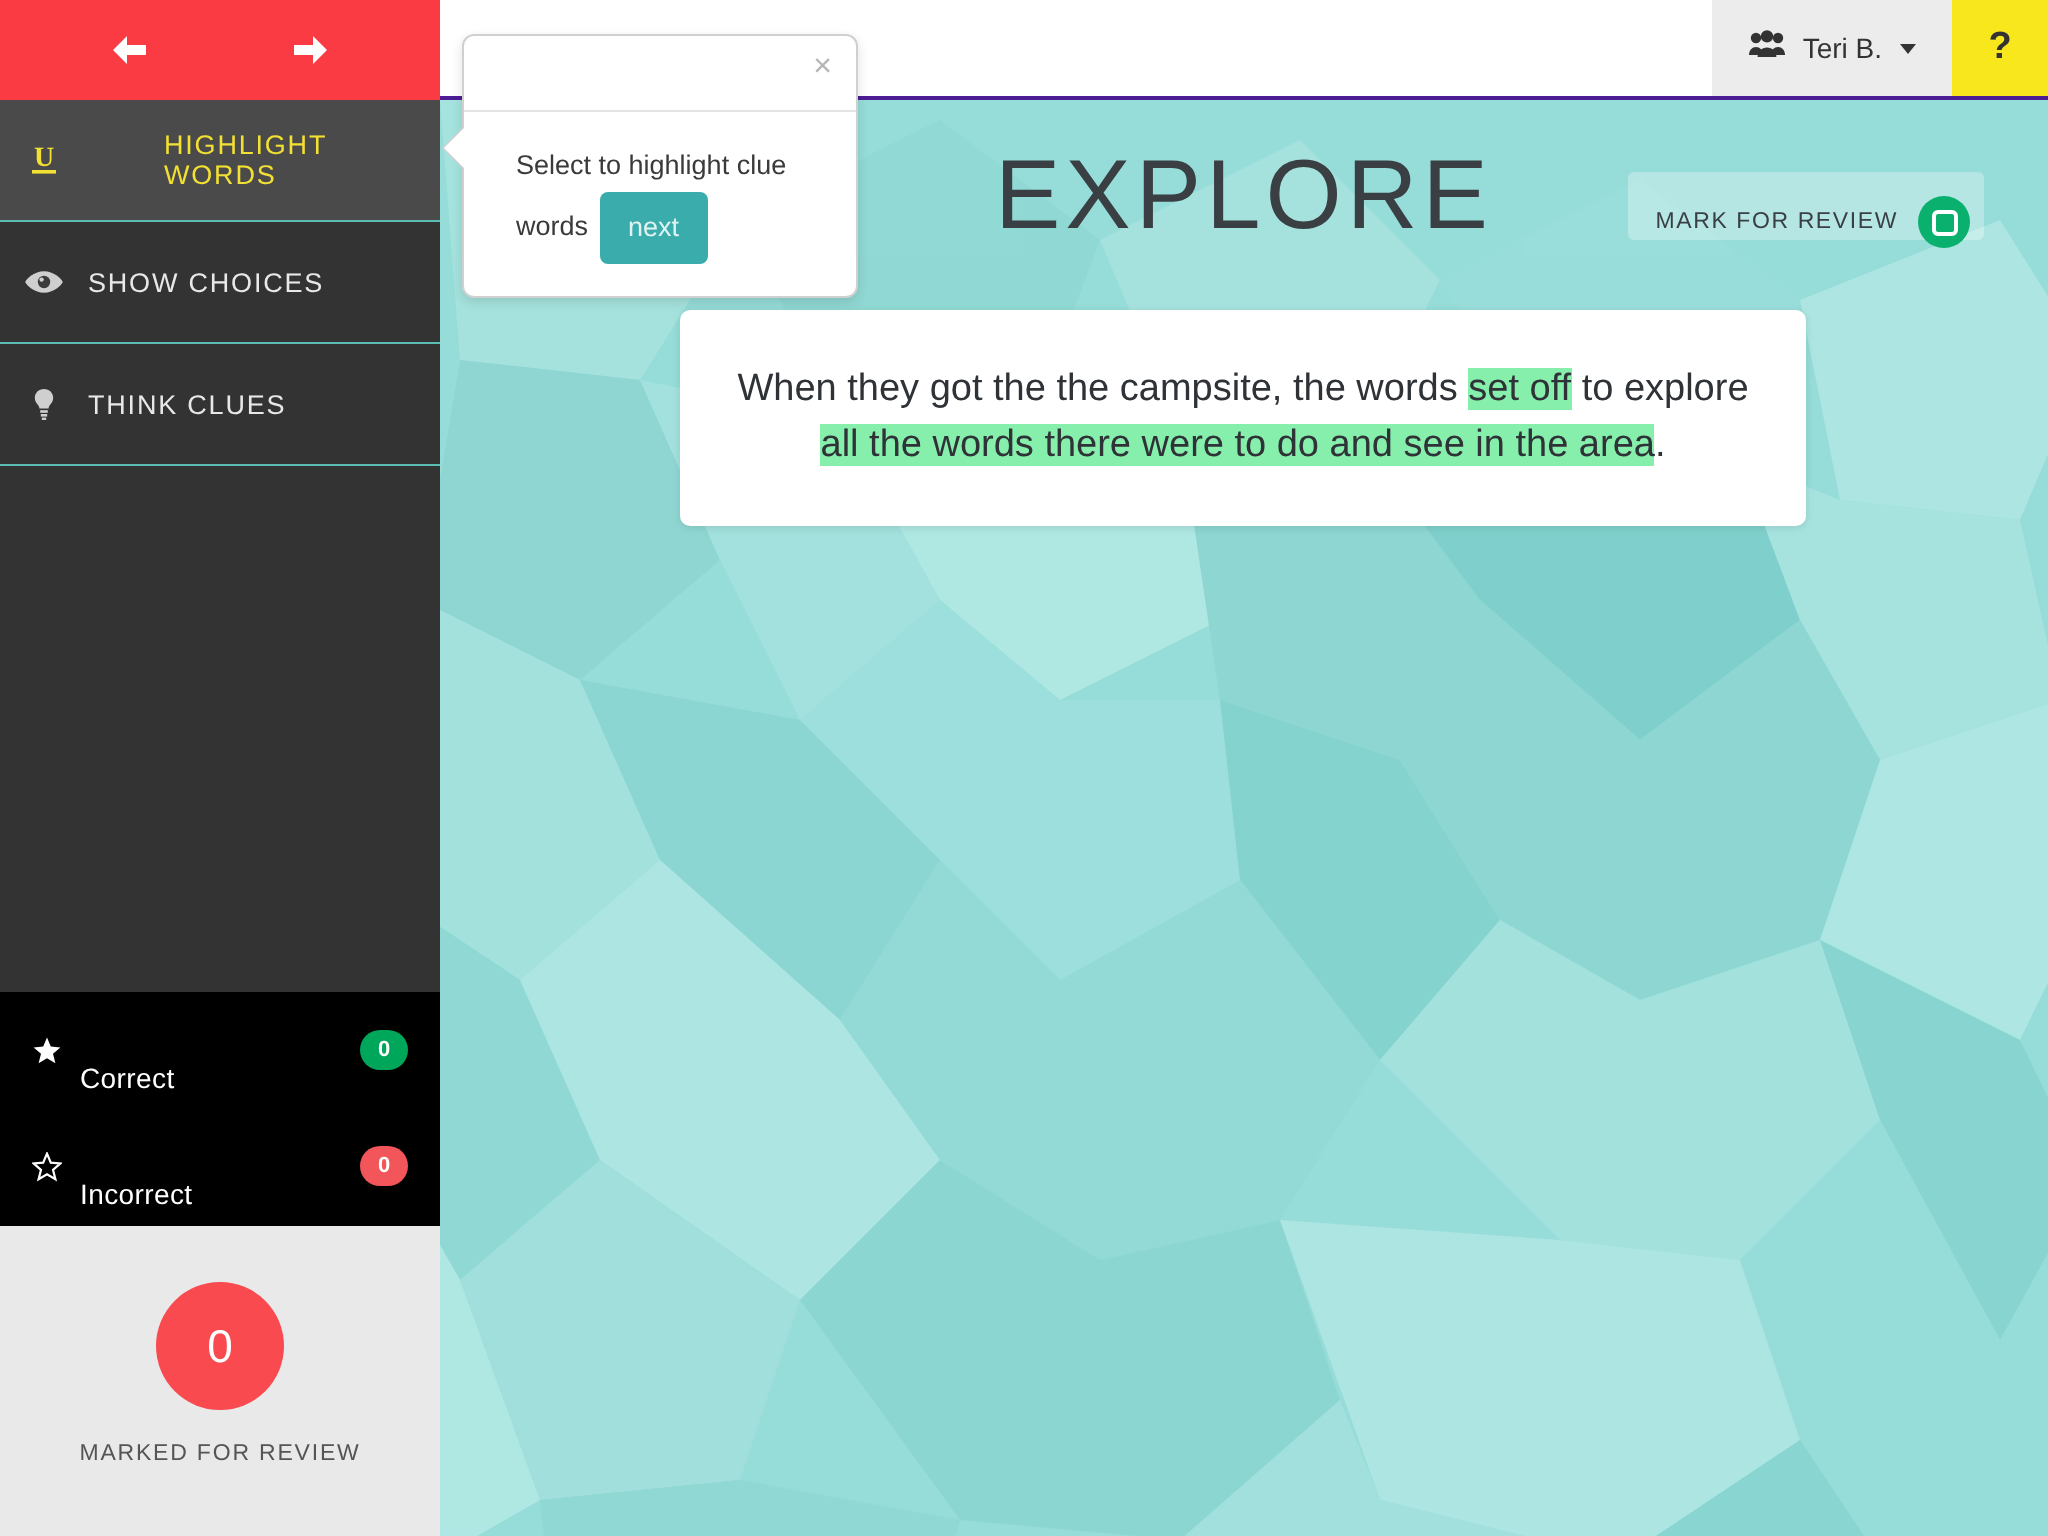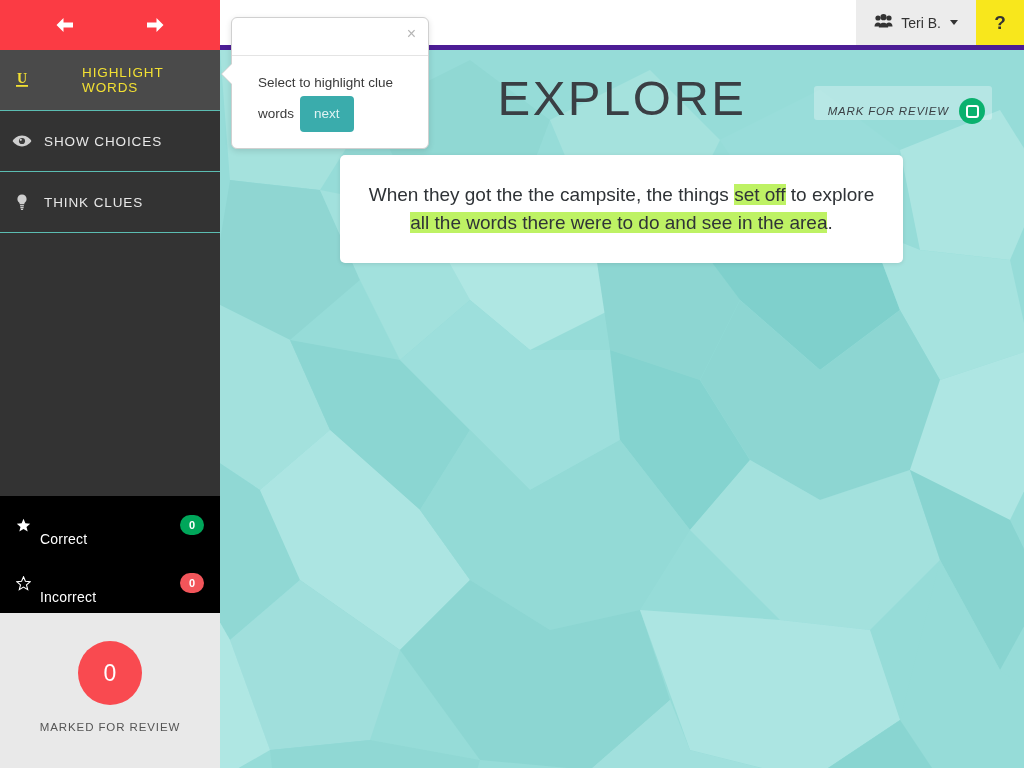--- a/index.html
+++ b/index.html
@@ -168,21 +168,21 @@
     color: #555555;
   }
 
   
   .header {
     position: absolute;
     left: 220px; top: 0;
     width: 804px;
     height: 50px;
     background: #ffffff;
-    border-bottom: 5px solid #4c1d95;
+    border-bottom: 2px solid #4c1d95;
     display: flex;
     justify-content: flex-end;
     align-items: stretch;
     z-index: 15;
   }
   .user-menu {
     display: flex;
     align-items: center;
     gap: 8px;
     padding: 0 18px;
@@ -236,21 +236,20 @@
     right: 32px;
     top: 36px;
     height: 34px;
     background: rgba(255,255,255,0.30);
     border-radius: 3px;
     display: flex;
     align-items: center;
     gap: 10px;
     padding: 16px 7px 0 14px;
     cursor: pointer;
-    font-style: italic;
   }
   .mark-review-label {
     font-size: 11.5px;
     letter-spacing: 0.8px;
     color: #3a3f44;
   }
   .toggle-knob {
     width: 26px; height: 26px;
     border-radius: 50%;
     background: #0ab16e;
@@ -278,21 +277,21 @@
     padding: 22px 28px;
   }
   .sentence {
     font-size: 19px;
     line-height: 28px;
     color: #2f3337;
     text-align: center;
     width: 100%;
     font-family: "Liberation Sans", sans-serif;
   }
-  .hl { background: #bef264; }
+  .hl { background: #86efac; }
 
   
   .popover {
     position: absolute;
     left: 231px;
     top: 17px;
     width: 198px;
     background: #ffffff;
     border: 1px solid #d0d0d0;
     border-radius: 6px;
@@ -416,21 +415,21 @@
     <div class="page-title">EXPLORE</div>
 
     <div class="mark-review">
       <span class="mark-review-label">MARK FOR REVIEW</span>
       <span class="toggle-knob">
         <span class="inner"></span>
       </span>
     </div>
 
     <div class="sentence-card">
-      <div class="sentence"><span>When they got the the campsite, the things </span><span class="hl">set off</span><span> to explore </span><span class="hl">all the words there were to do and see in the area</span><span>.</span></div>
+      <div class="sentence"><span>When they got the the campsite, the words </span><span class="hl">set off</span><span> to explore </span><span class="hl">all the words there were to do and see in the area</span><span>.</span></div>
     </div>
 
   </div>
 
   <div class="sidebar">
 
     <div class="nav-bar">
       <div class="nav-arrow">
         <svg width="22" height="18" viewBox="0 0 22 18" xmlns="http://www.w3.org/2000/svg">
           <path d="M9.5 2 L2.5 9 L9.5 16 L9.5 11.5 L19 11.5 L19 6.5 L9.5 6.5 Z" fill="#ffffff"></path>

